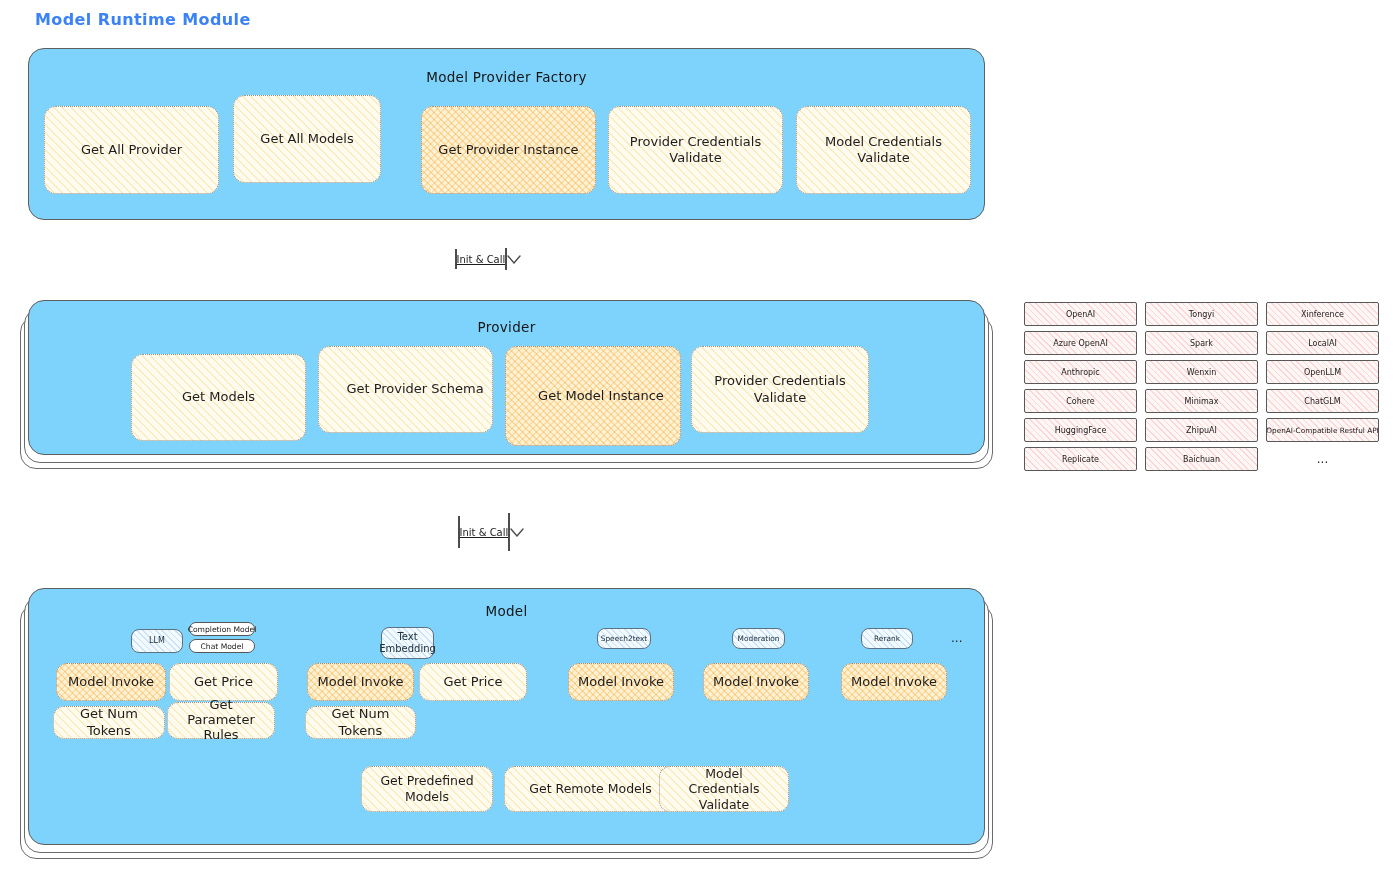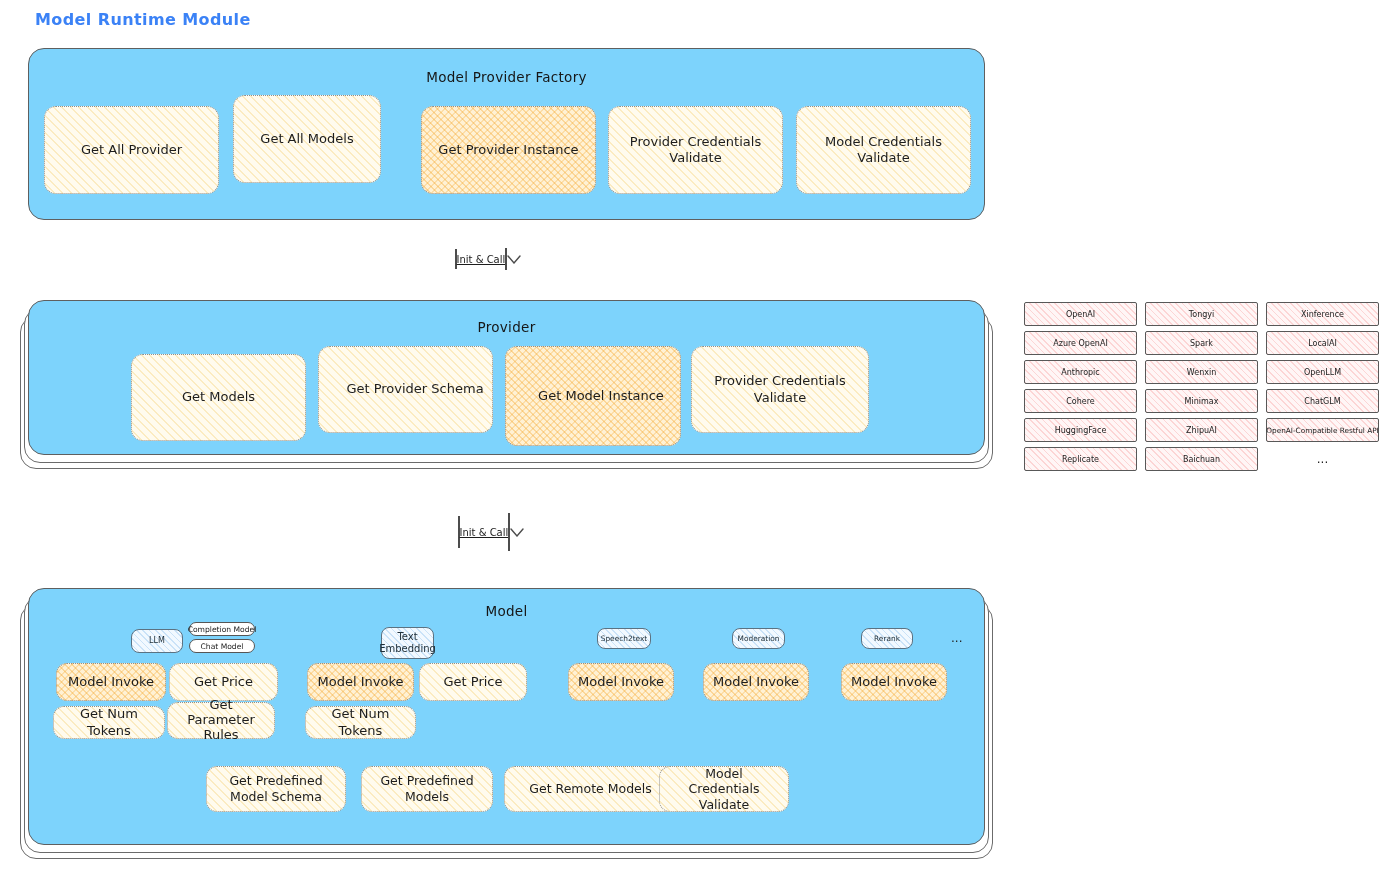--- a/index.html
+++ b/index.html
@@ -169,19 +169,18 @@
     <div class="node orange mnode" style="left:278px; top:74px; width:107px; height:38px;">Model Invoke</div>
     <div class="node mnode" style="left:390px; top:74px; width:108px; height:38px;">Get Price</div>
     <div class="node orange mnode" style="left:539px; top:74px; width:106px; height:38px;">Model Invoke</div>
     <div class="node orange mnode" style="left:674px; top:74px; width:106px; height:38px;">Model Invoke</div>
     <div class="node orange mnode" style="left:812px; top:74px; width:106px; height:38px;">Model Invoke</div>
 
     <div class="node mnode" style="left:24px; top:117px; width:112px; height:33px;">Get Num Tokens</div>
     <div class="node mnode" style="left:138px; top:113px; width:108px; height:37px; line-height:1.15;">Get Parameter Rules</div>
     <div class="node mnode" style="left:276px; top:117px; width:111px; height:33px;">Get Num Tokens</div>
 
-    <div class="node mnode-sm" style="left:177px; top:177px; width:140px; height:46px;">Get Predefined Model Schema</div>
     <div class="node mnode-sm" style="left:332px; top:177px; width:132px; height:46px;">Get Predefined Models</div>
     <div class="node mnode-sm" style="left:475px; top:177px; width:173px; height:46px;">Get Remote Models</div>
     <div class="node mnode-sm" style="left:630px; top:177px; width:130px; height:46px;">Model Credentials Validate</div>
   </div>
 
 </div>
 
 </body></html>

